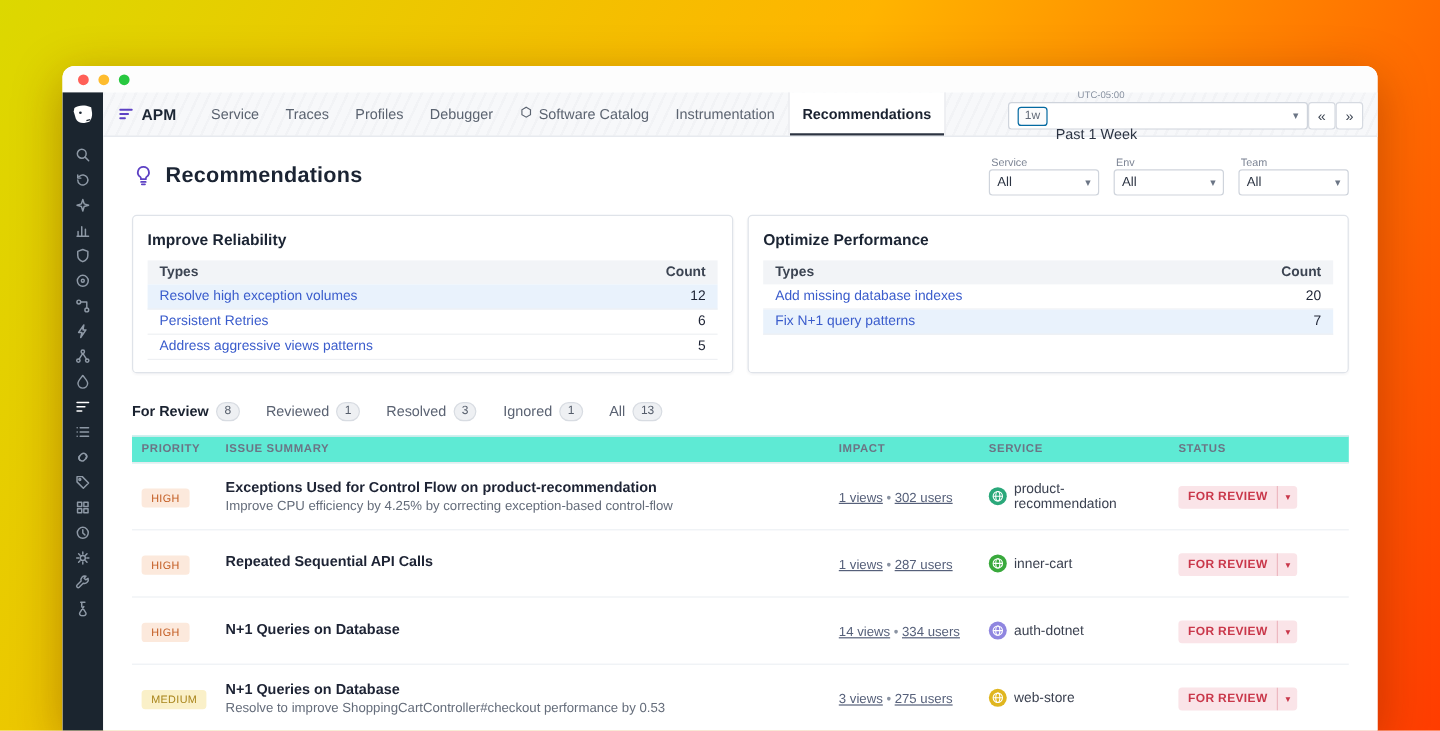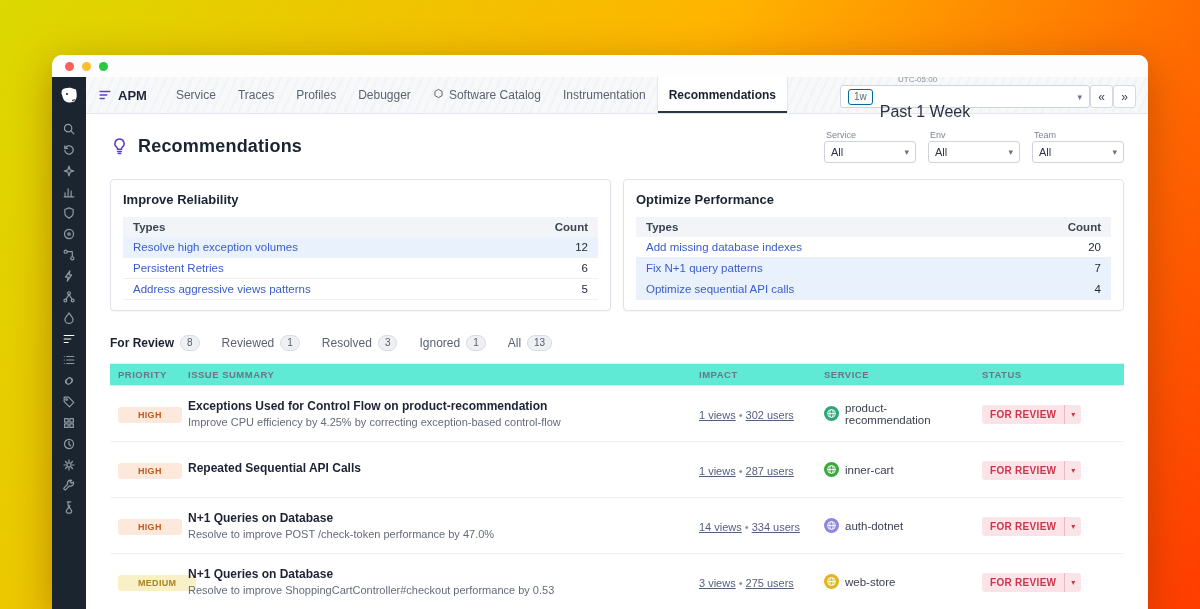--- a/index.html
+++ b/index.html
@@ -25,21 +25,21 @@
   .brand-icon svg { width:14px; height:14px; stroke:var(--accent-purple); fill:none; stroke-width:1.8; stroke-linecap:round; display:block; }
   .nav-items { display:flex; align-items:stretch; }
   .nav-item { display:flex; align-items:center; gap:5px; padding:0 11px; font-size:12px; color:#5b6370; cursor:pointer; }
   .nav-item.active { background:#fff; color:#1a2230; font-weight:bold; border-left:1px solid #e4e7ec; border-right:1px solid #e4e7ec; box-shadow:inset 0 -2px 0 #2d3442; }
   .nav-item svg { width:11px; height:11px; stroke:#5b6370; fill:none; stroke-width:1.4; }
   .nav-right { margin-left:auto; display:flex; align-items:flex-end; gap:0; padding:2px 12px 5px 0; }
   .timepicker-wrap { display:flex; flex-direction:column; }
   .tz { font-size:8px; color:#8a93a2; padding-left:58px; line-height:10px; }
   .timepicker { width:250px; height:23px; background:#fff; border:1px solid #cfd4dc; border-radius:3px; display:flex; align-items:center; gap:7px; padding:0 7px; cursor:pointer; }
   .chip { font-size:10px; color:#626a78; border:1px solid #0369a1; border-radius:3px; padding:0 5px; line-height:14px; background:#fbfbfc; }
-  .range { font-size:16px; color:#2b3342; flex:1;margin-top:31px; }
+  .range { font-size:12px; color:#2b3342; flex:1;margin-top:31px; }
   .caret { font-size:9px; color:#6b7585; }
   .navbtn { width:23px; height:23px; border:1px solid #d6dae1; background:#fff; border-radius:3px; font-size:12px; color:#3c4452; cursor:pointer; line-height:1; }
 
   
   .content { flex:1; overflow:hidden; padding:16px 24px 0; }
   .page-head { display:flex; justify-content:space-between; align-items:flex-start; }
   .page-title-wrap { display:flex; align-items:center; gap:9px; padding-top:6px; }
   .bulb svg { width:19px; height:19px; stroke:var(--accent-purple); fill:none; stroke-width:1.5; stroke-linecap:round; display:block; }
   h1 { font-size:18px; color:#1b2433; letter-spacing:.2px; }
   .filters { display:flex; gap:12px; }
@@ -62,21 +62,21 @@
   .tab.active { color:#1a2230; font-weight:bold; }
   .tbadge { font-size:10px; color:#555d6b; background:#eef0f3; border:1px solid #d8dce2; border-radius:9px; padding:0 6px; line-height:14px; font-weight:normal; }
 
   
   .gtable { margin-top:12px; }
   .grow { display:grid; grid-template-columns:70px 1fr 125px 158px 150px; align-items:center; }
   .ghead { border-top:1px solid #e7eaef; border-bottom:1px solid #e7eaef; background:#5eead4; }
   .ghead .gcell { font-size:9.5px; letter-spacing:.5px; color:#6b7585; padding:5px 8px; font-weight:bold; }
   .gbody .grow { border-bottom:1px solid #edf0f4; min-height:56px; }
   .gcell { padding:0 8px; }
-  .pbadge { display:inline-block; font-size:9px; font-weight:bold; border-radius:3px; padding:3px 20px; letter-spacing:.3px; }
+  .pbadge { display:inline-block; font-size:9px; font-weight:normal; border-radius:3px; padding:3px 8px; letter-spacing:.3px; }
   .pbadge.high { background:var(--high-bg); color:var(--high-text); }
   .pbadge.medium { background:var(--medium-bg); color:var(--medium-text); }
   .row-title { font-size:12px; font-weight:bold; color:#1d2334; margin-bottom:3px; }
   .row-desc { font-size:11px; color:#646c7a; }
   .metric { font-size:11px; color:#56607a; text-decoration:underline; cursor:pointer; }
   .dot-sep { color:#8a93a2; font-size:11px; margin:0 3px; }
   .svc { display:flex; align-items:center; gap:6px; }
   .svc-ic { width:15px; height:15px; border-radius:50%; display:inline-flex; align-items:center; justify-content:center; flex:0 0 auto; }
   .svc-ic svg { width:13px; height:13px; }
   .svc-name { font-size:11.5px; color:#3b4150; }
@@ -326,24 +326,20 @@
                   <span>Count</span>
                 </div>
                 <div class="crow">
                   <a>Add missing database indexes</a>
                   <span class="cnt">20</span>
                 </div>
                 <div class="crow hl">
                   <a>Fix N+1 query patterns</a>
                   <span class="cnt">7</span>
                 </div>
-                <div class="crow hl">
-                  <a>Optimize sequential API calls</a>
-                  <span class="cnt">4</span>
-                </div>
               </div>
             </div>
 
           <div class="tabs" id="tabs">
               <div class="tab active">
                 <span>For Review</span>
                 <span class="tbadge">8</span>
               </div>
               <div class="tab">
                 <span>Reviewed</span>
@@ -412,21 +408,20 @@
                   </div>
                   <div class="gcell"><span class="status-pill">
                       <span class="status-text">FOR REVIEW</span>
                       <span class="status-caret">▾</span>
                     </span></div>
                 </div>
                 <div class="grow">
                   <div class="gcell"><span class="pbadge high">HIGH</span></div>
                   <div class="gcell">
                     <div class="row-title">N+1 Queries on Database</div>
-                    <div class="row-desc">Resolve to improve POST /check-token performance by 47.0%</div>
                   </div>
                   <div class="gcell"><a class="metric">14 views</a><span class="dot-sep">•</span><a class="metric">334 users</a></div>
                   <div class="gcell svc">
                     <span class="svc-ic" style="background: rgb(143, 134, 224);">
                       <svg viewBox="0 0 16 16" fill="none" stroke="#ffffff" stroke-width="1.1">
                         <circle cx="8" cy="8" r="4.8"></circle>
                         <ellipse cx="8" cy="8" rx="2.1" ry="4.8"></ellipse>
                         <path d="M3.2 8h9.6"></path>
                       </svg>
                     </span>

